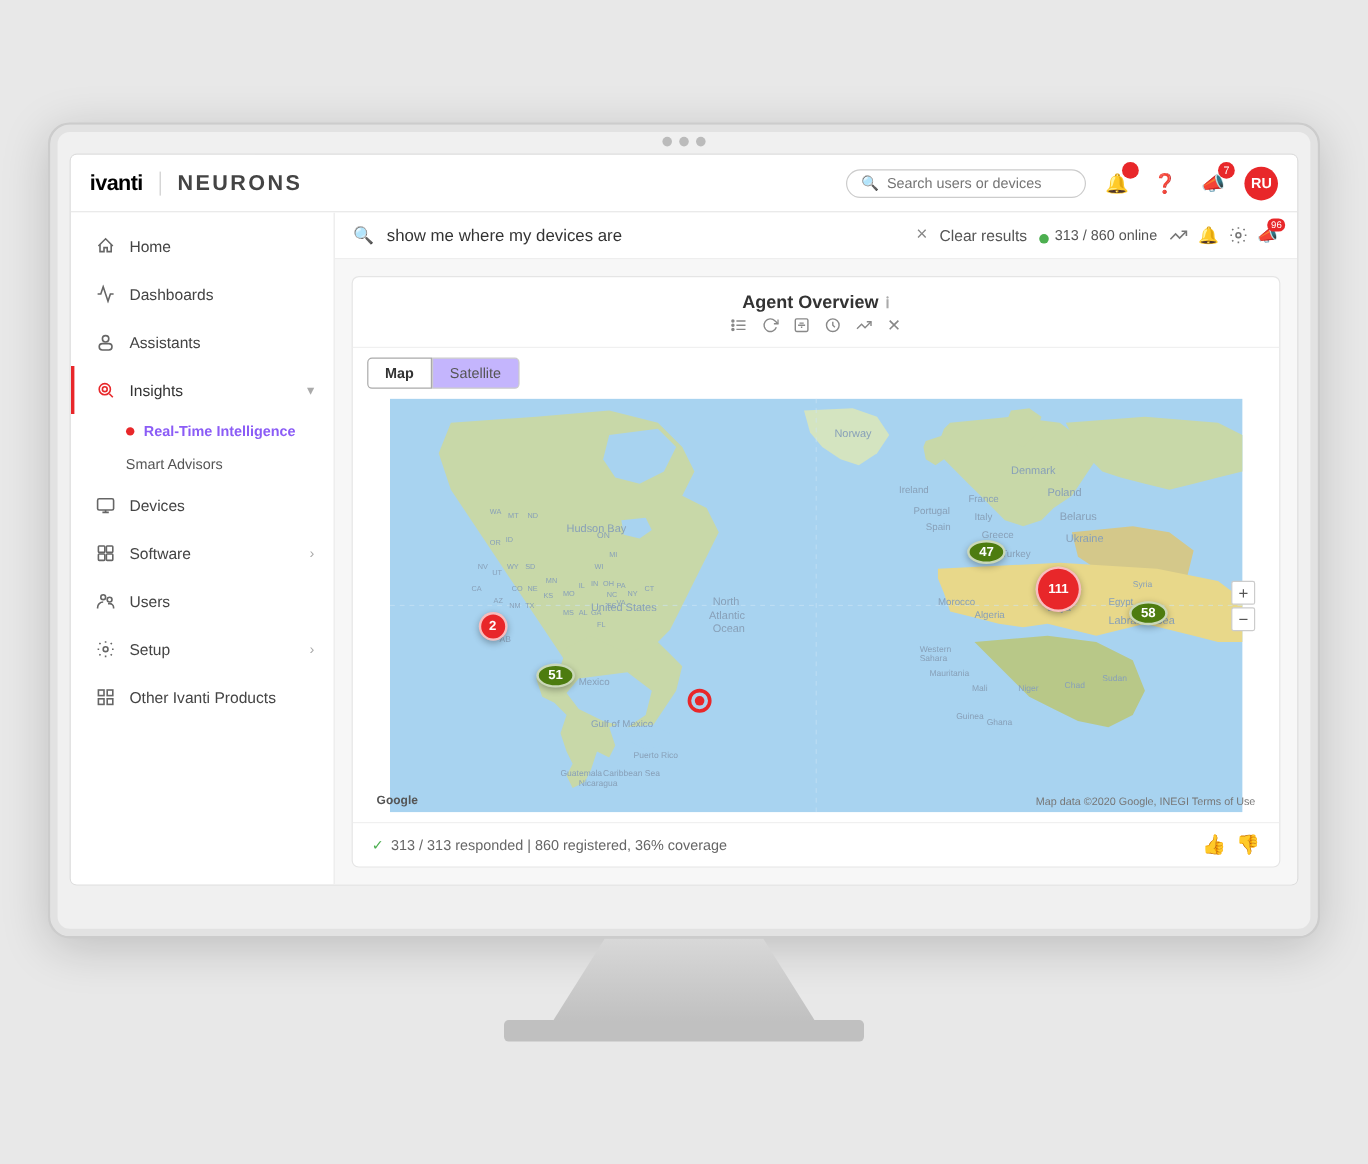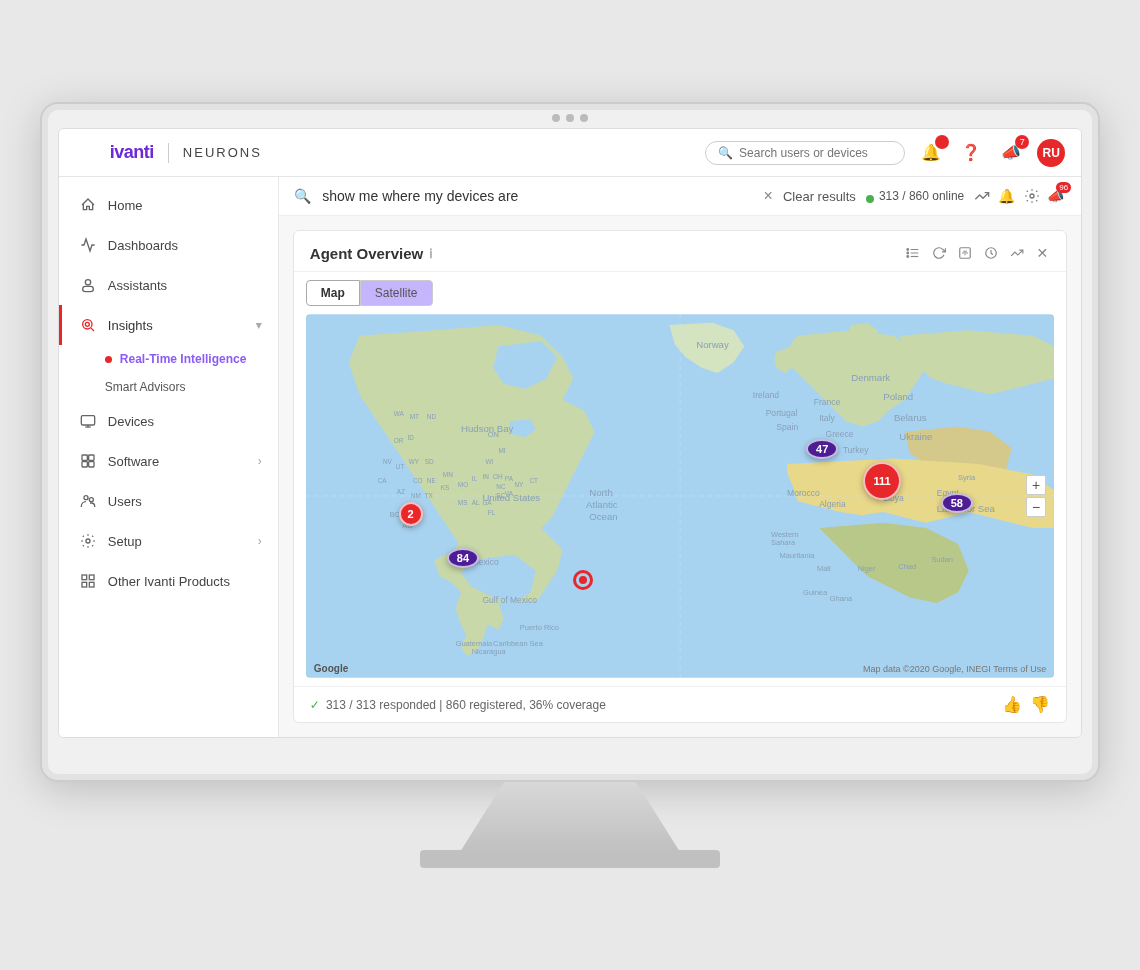--- a/index.html
+++ b/index.html
@@ -84,33 +84,32 @@
     }
 
     .logo-area {
       display: flex;
       align-items: center;
       gap: 8px;
     }
     .logo-text {
       font-size: 18px;
       font-weight: 700;
-      color: #6d28d9;
+      color: #000000;
       letter-spacing: -0.5px;
-      margin-left: 35px;
     }
     .logo-divider {
       width: 1px;
       height: 20px;
       background: #ccc;
       margin: 0 6px;
     }
     .logo-neurons {
-      font-size: 13px;
-      font-weight: 400;
+      font-size: 18px;
+      font-weight: 700;
       color: #444;
       letter-spacing: 2px;
     }
 
     .top-bar-right {
       display: flex;
       align-items: center;
       gap: 12px;
     }
 
@@ -330,20 +329,21 @@
       display: flex;
       flex-direction: column;
     }
 
     .widget-header {
       display: flex;
       align-items: center;
       justify-content: space-between;
       padding: 12px 16px 8px;
       border-bottom: 1px solid #f0f0f0;
+      flex-direction: column;
     }
 
     .widget-title {
       font-size: 15px;
       font-weight: 600;
       color: #333;
       display: flex;
       align-items: center;
       gap: 6px;
     }
@@ -410,21 +410,21 @@
       border-radius: 50%;
       color: #fff;
       font-size: 11px;
       font-weight: 700;
       border: 2px solid rgba(255,255,255,0.7);
       box-shadow: 0 2px 6px rgba(0,0,0,0.3);
       transform: translate(-50%, -50%);
     }
 
     .map-marker-small { width: 24px; height: 24px; background: #e8272a; }
-    .map-marker-medium { width: 32px; height: 20px; background: #4c1d95; }
+    .map-marker-medium { width: 32px; height: 20px; background: #4d7c0f; }
     .map-marker-large { width: 38px; height: 38px; background: #e8272a; }
 
     .map-marker-pin {
       position: absolute;
       display: flex;
       align-items: center;
       justify-content: center;
       transform: translate(-50%, -50%);
     }
     .pin-outer {
@@ -852,21 +852,21 @@
                     <text x="78" y="190" font-size="7" fill="#88a0b8" font-family="sans-serif">BC</text>
 
                     <text x="170" y="115" font-size="7" fill="#88a0b8" font-family="sans-serif">ON</text>
                     <text x="180" y="130" font-size="6" fill="#88a0b8" font-family="sans-serif">MI</text>
                     <text x="168" y="140" font-size="6" fill="#88a0b8" font-family="sans-serif">WI</text>
                   </svg>
 
                   
                   <div class="map-marker map-marker-small" style="left:14%; top:55%;">2</div>
                   
-                  <div class="map-marker map-marker-medium" style="left:21%; top:67%;">84</div>
+                  <div class="map-marker map-marker-medium" style="left:21%; top:67%;">51</div>
 
                   <div class="map-marker map-marker-medium" style="left:69%; top:37%;">47</div>
 
                   <div class="map-marker map-marker-large" style="left:77%; top:46%;">111</div>
 
                   <div class="map-marker map-marker-medium" style="left:87%; top:52%;">58</div>
 
                   
                   <div class="map-marker-pin" style="left:37%; top:73%;">
                     <div class="pin-outer">

